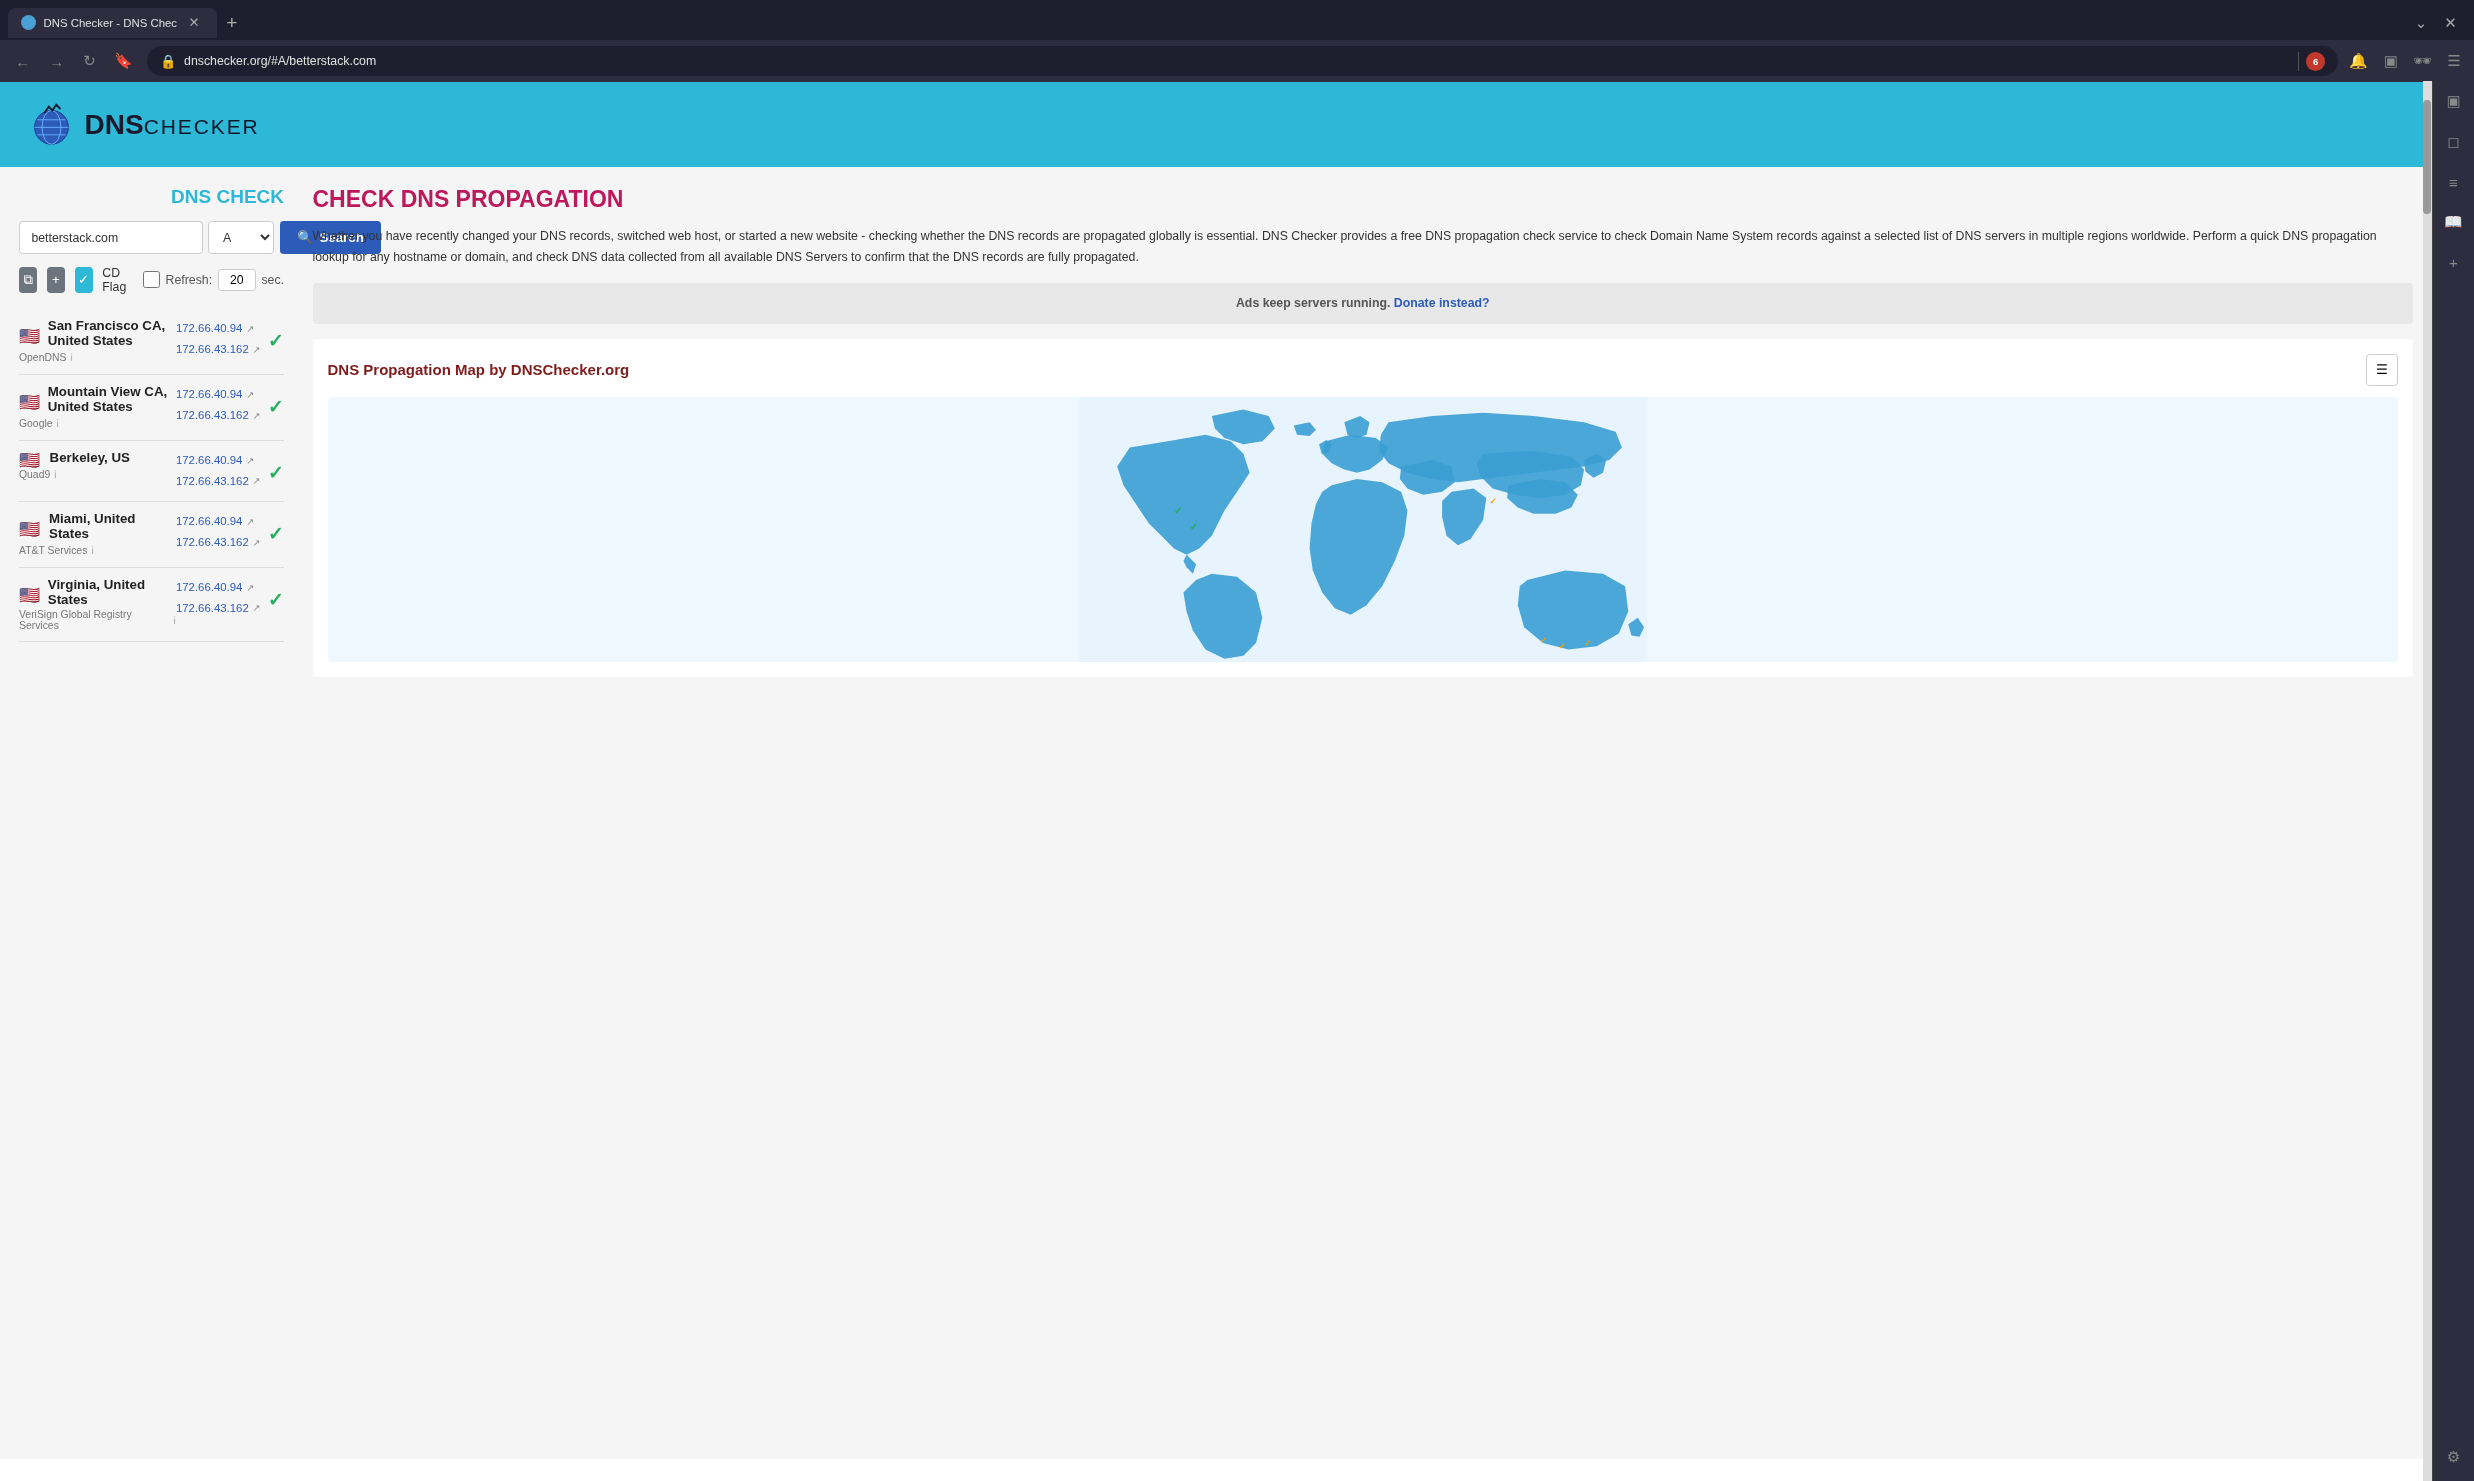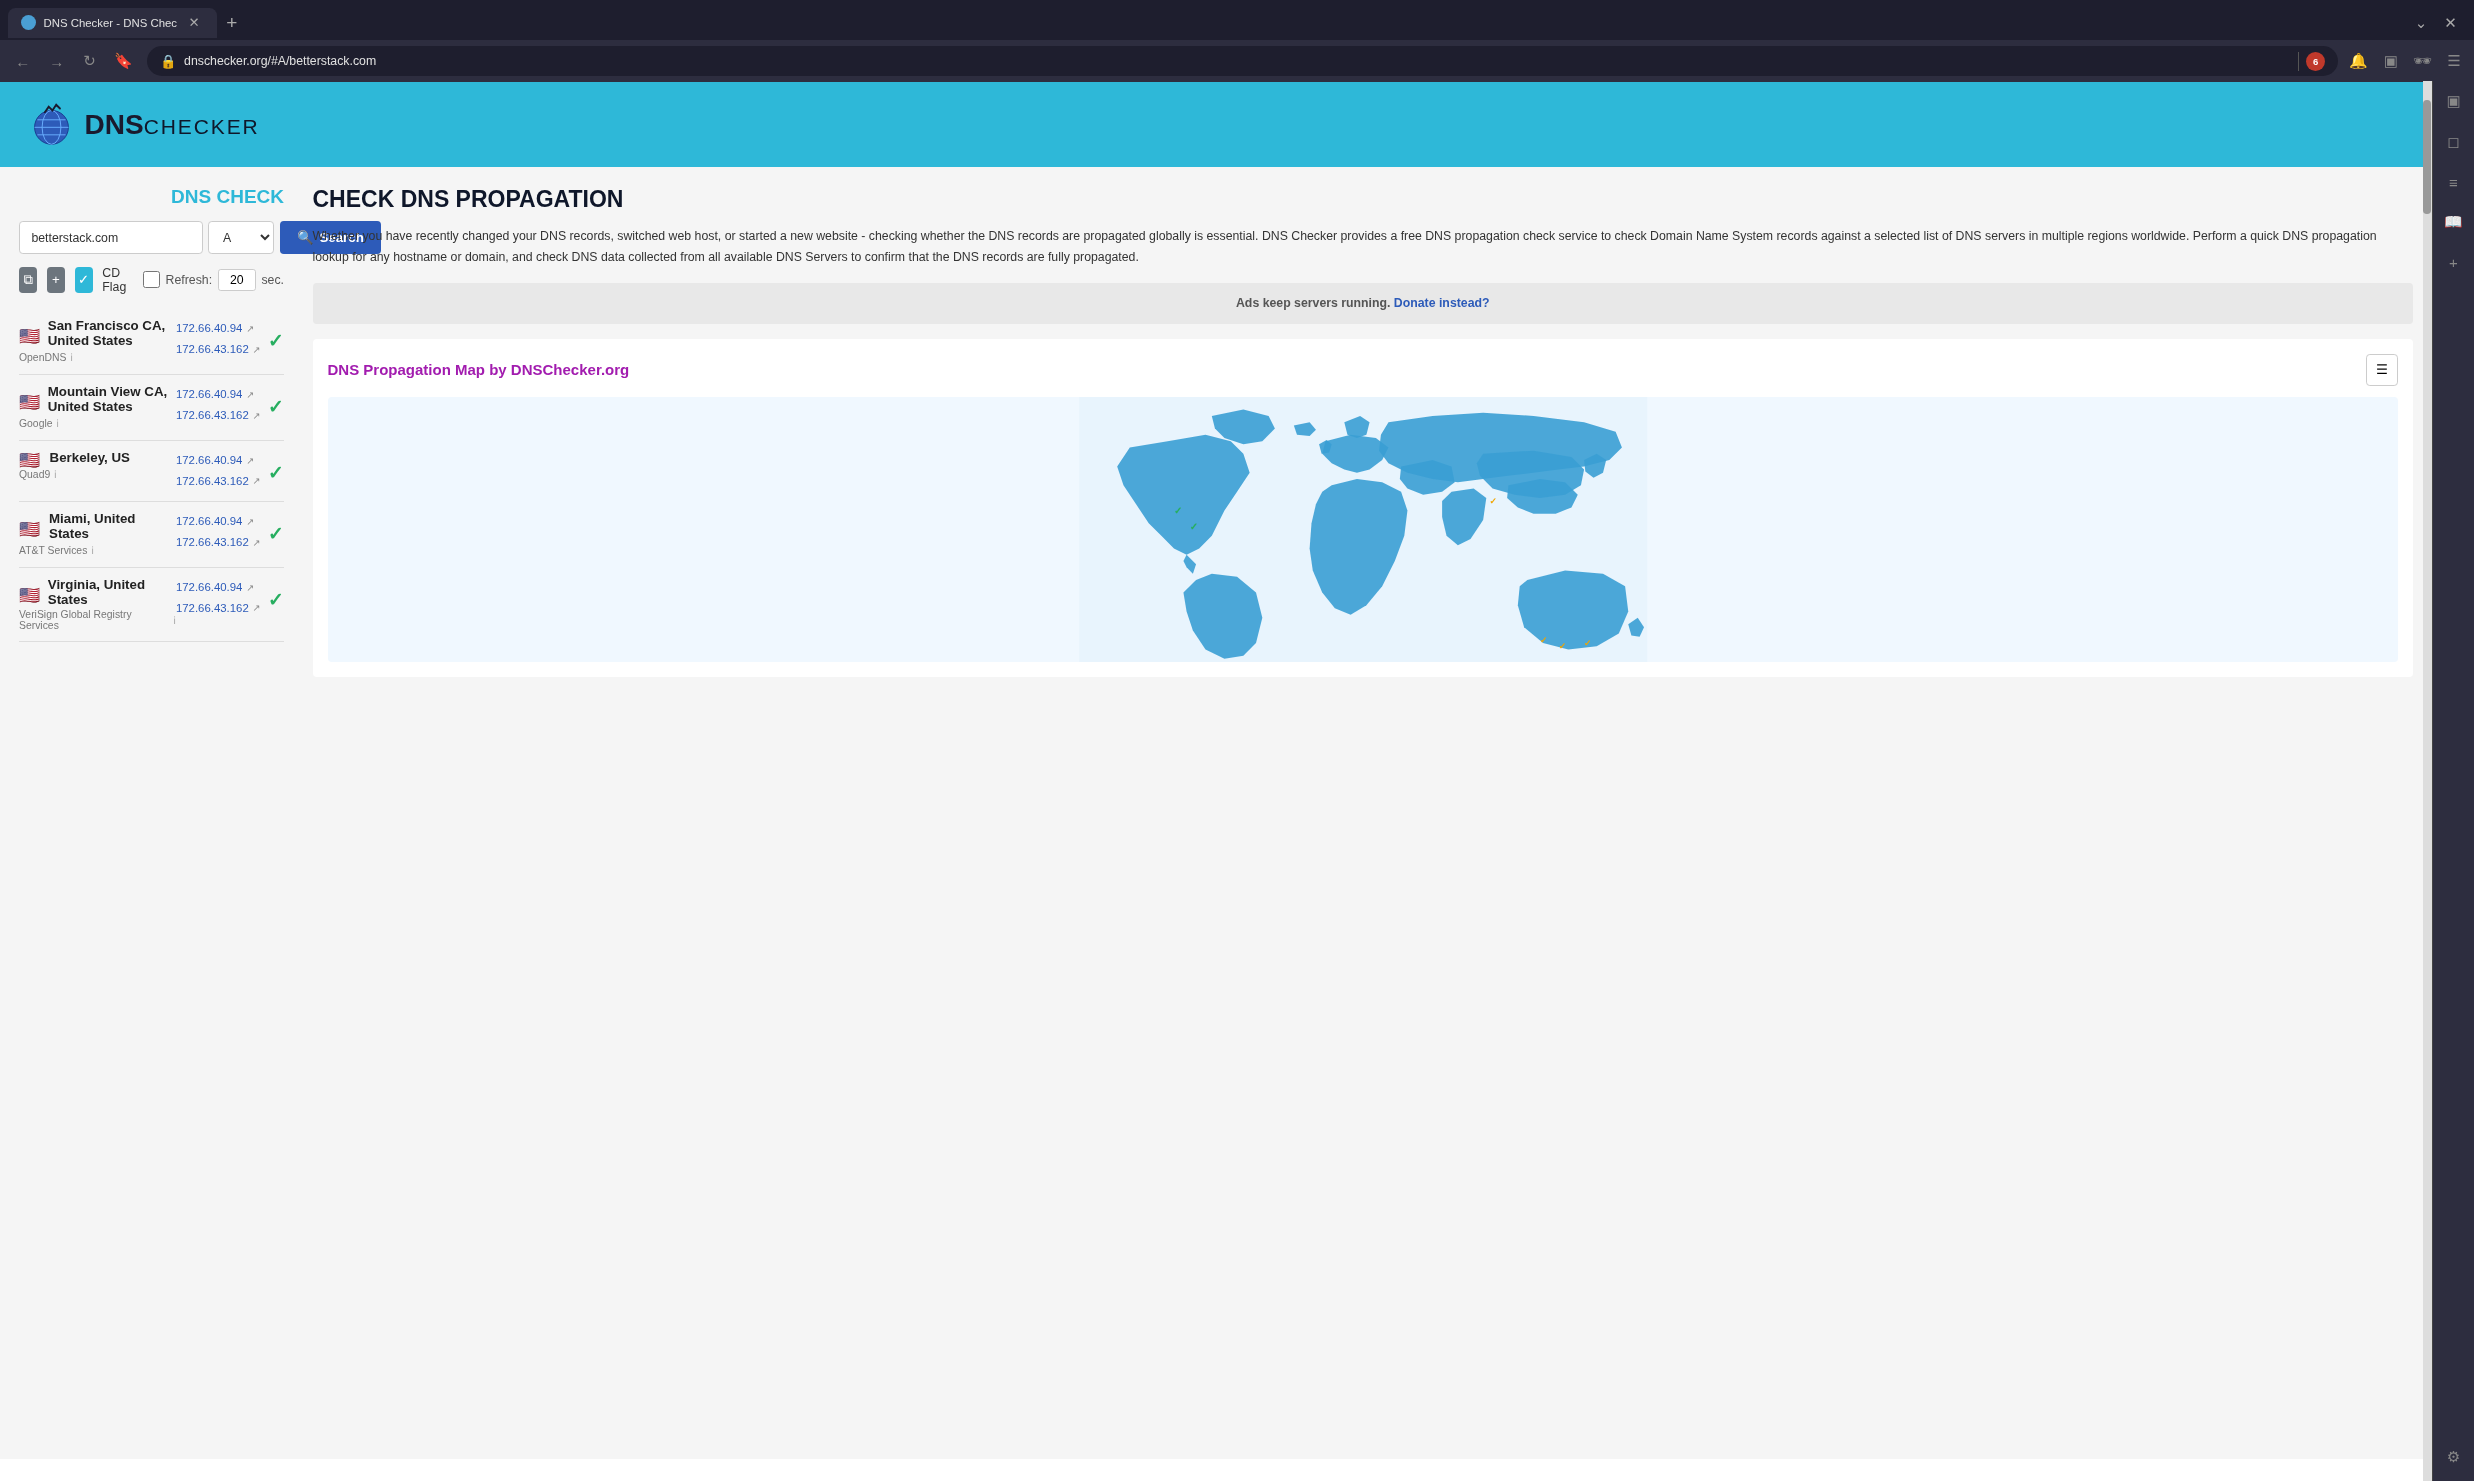--- a/index.html
+++ b/index.html
@@ -422,21 +422,21 @@
     }
 
     
     .right-panel {
       flex: 1;
       padding-left: 9.5px;
     }
     .propagation-title {
       font-size: 23px;
       font-weight: 900;
-      color: #0f172a;
+      color: #be185d;
       margin-bottom: 13.3px;
     }
     .propagation-desc {
       font-size: 12.3px;
       color: #333;
       line-height: 1.7;
       margin-bottom: 15px;
     }
     .ads-bar {
       background: #e8e8e8;
@@ -459,21 +459,21 @@
     }
     .map-header {
       display: flex;
       align-items: center;
       justify-content: space-between;
       margin-bottom: 11.4px;
     }
     .map-title {
       font-size: 15px;
       font-weight: bold;
-      color: #a21caf;
+      color: #7f1d1d;
     }
     .map-menu-btn {
       border: 0.9px solid #ccc;
       background: #fff;
       border-radius: 3.8px;
       width: 32px;
       height: 32px;
       display: flex;
       align-items: center;
       justify-content: center;

